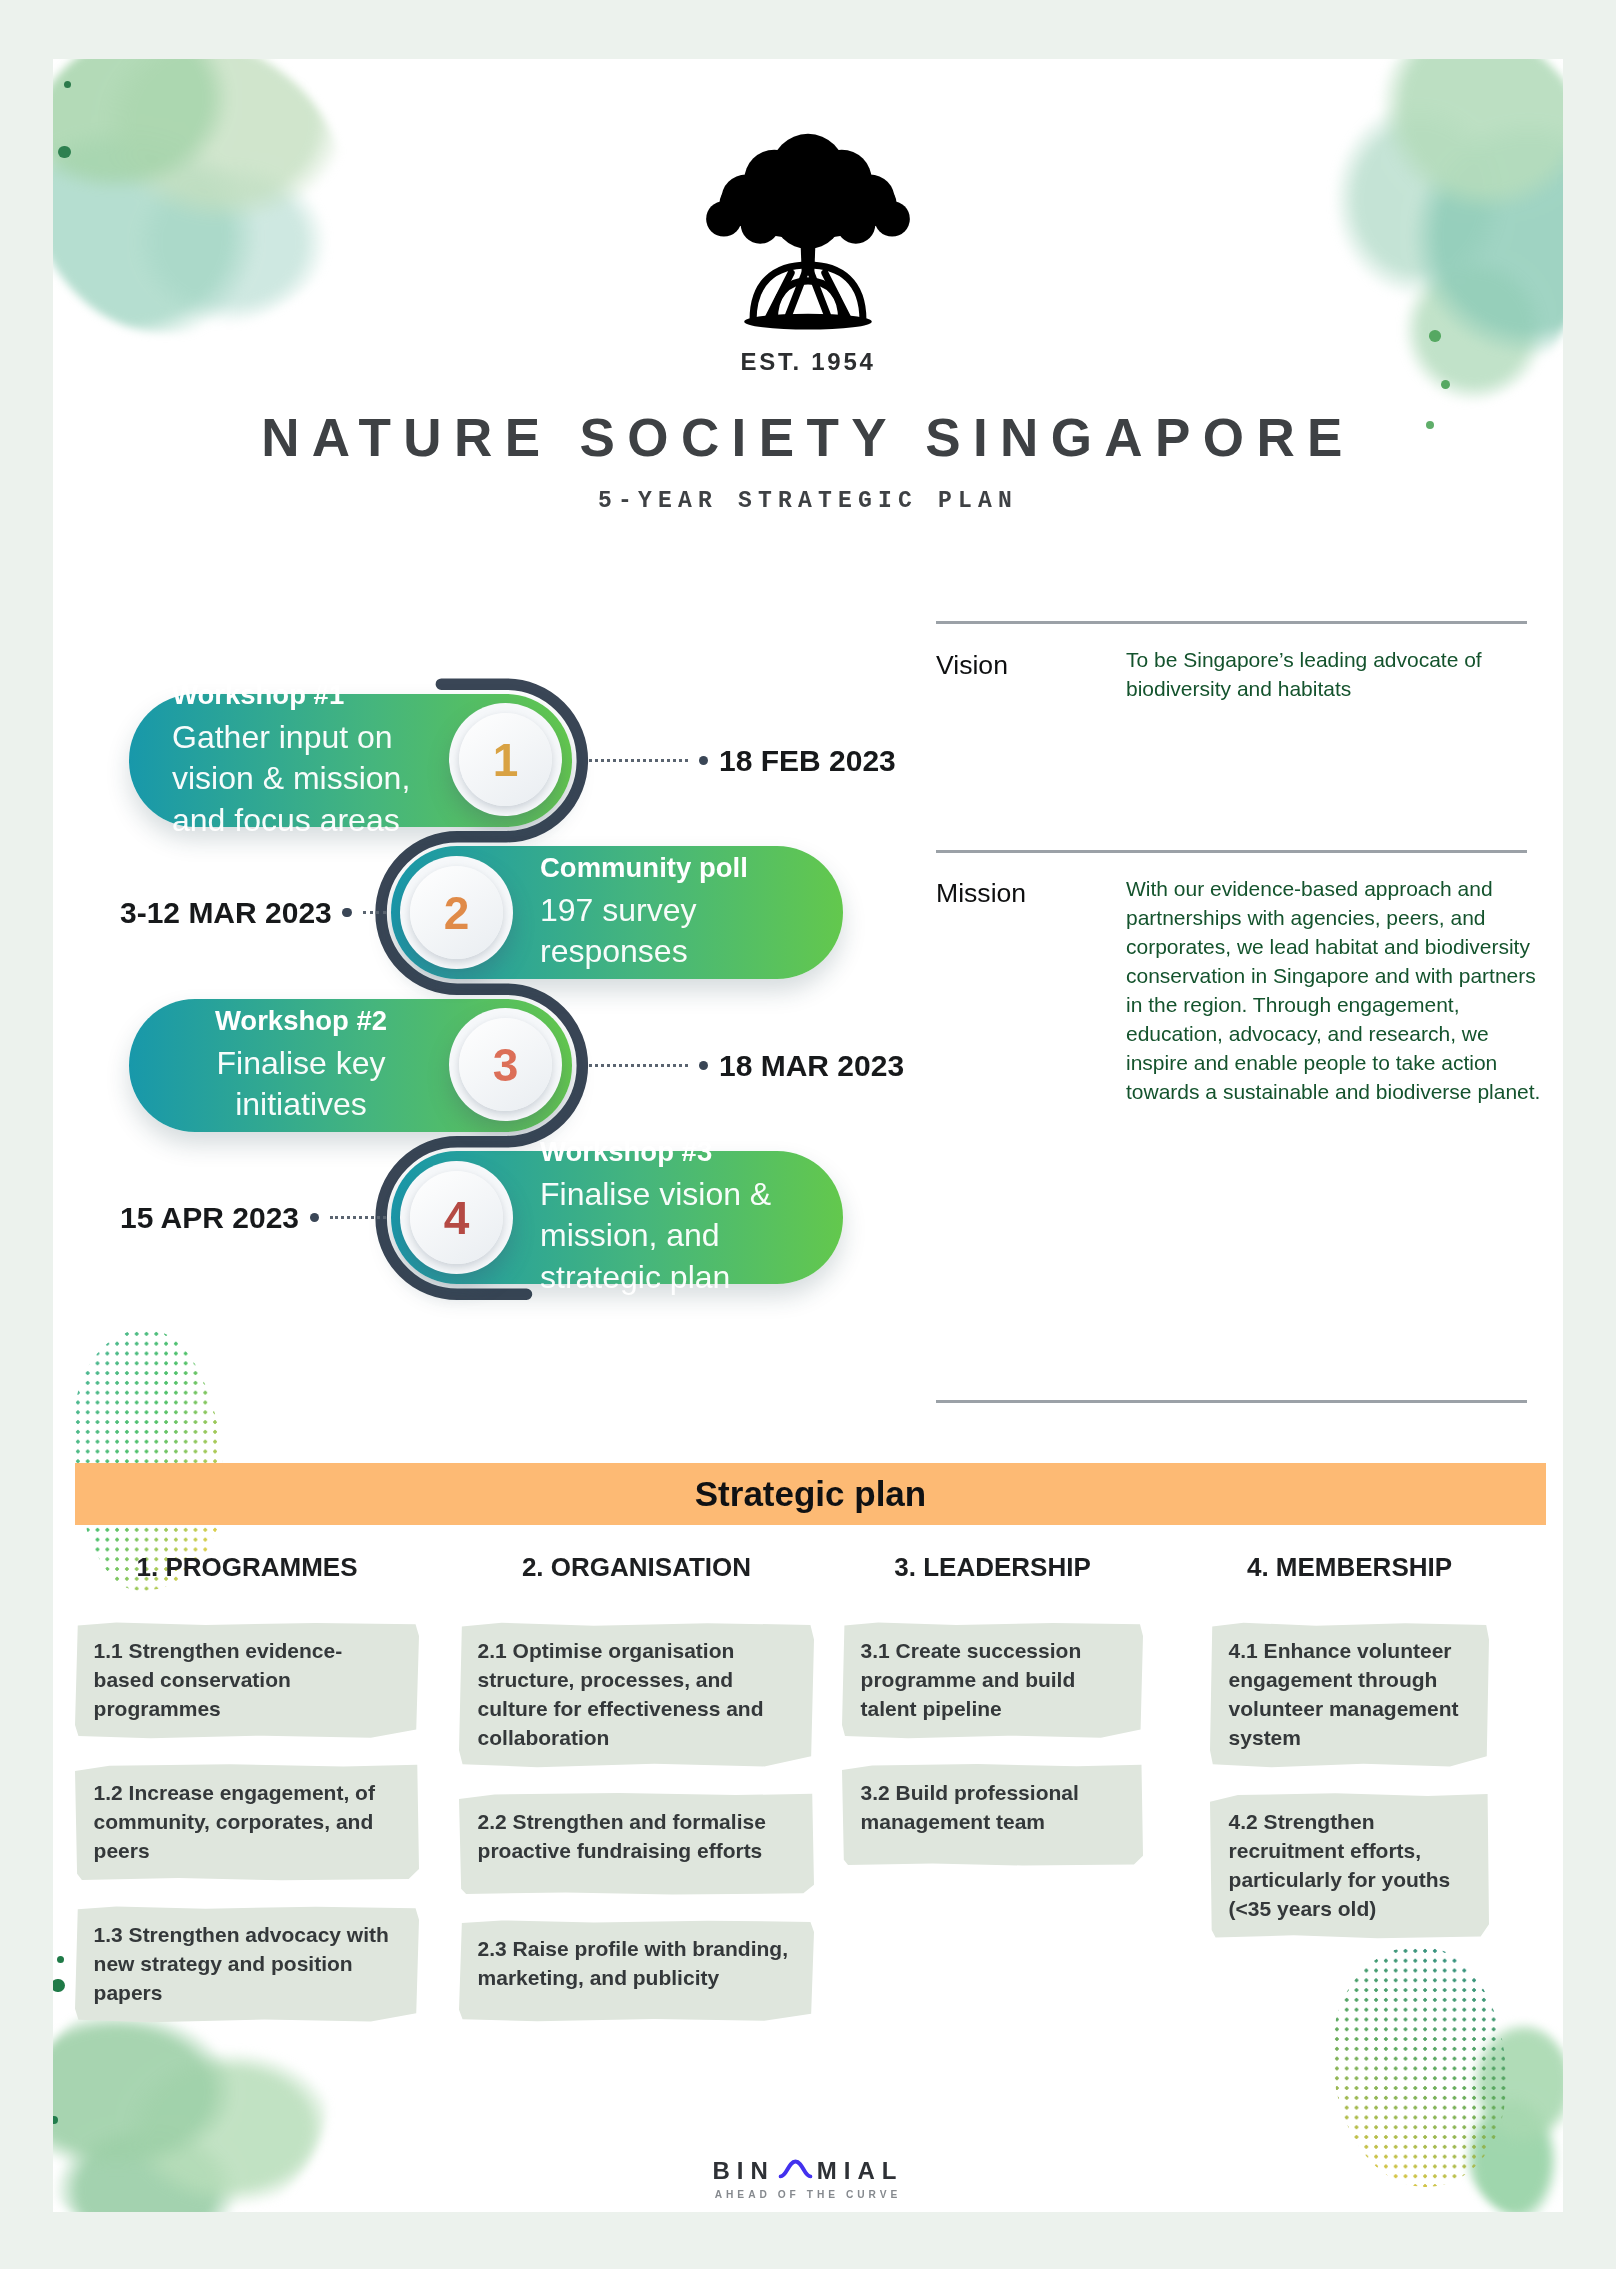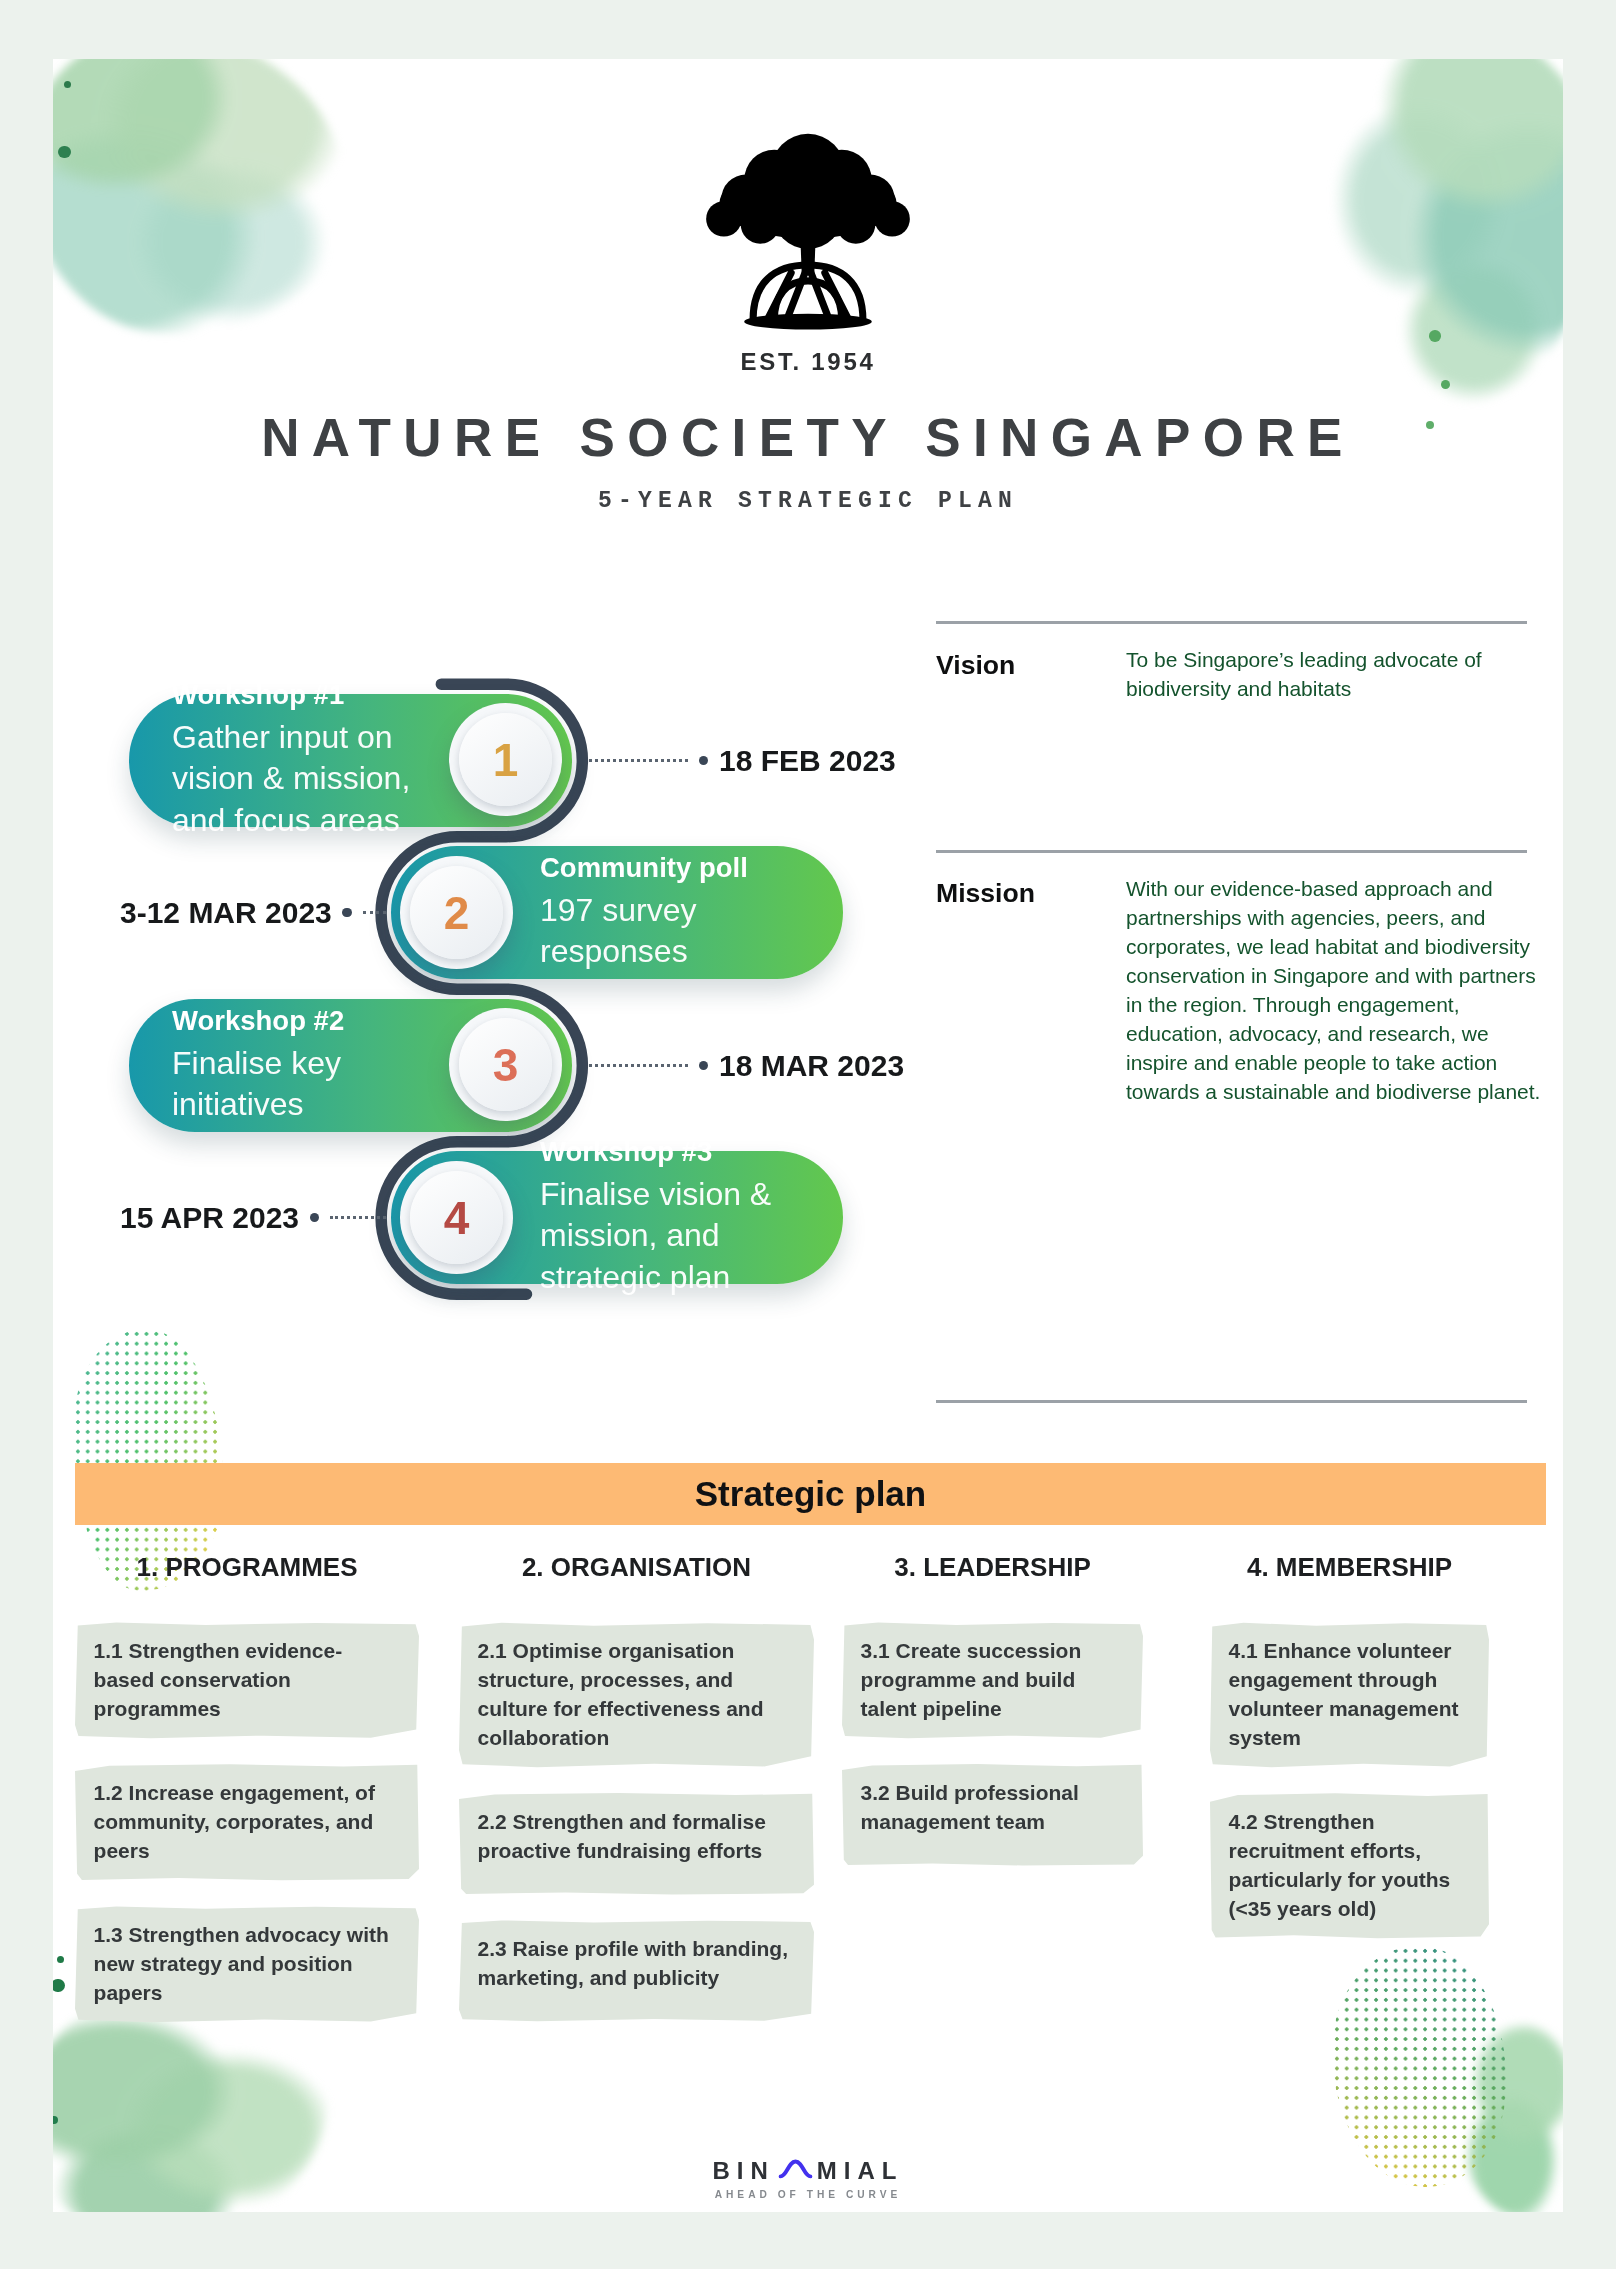--- a/index.html
+++ b/index.html
@@ -59,21 +59,21 @@
   
   .snake{position:absolute;left:0;top:0;z-index:1;}
   .pill{position:absolute;height:133px;border-radius:66px;z-index:2;
         background:linear-gradient(90deg,#1898aa 0%,#45b57d 55%,#63c84d 100%);
         box-shadow:0 12.4px 23px rgba(30,60,70,.18);display:flex;align-items:center;}
   .pill-text{color:#ffffff;}
   .pill-title{font-size:27.5px;font-weight:bold;}
   .pill-desc{font-size:32px;line-height:1.3;margin-top:5.3px;color:rgba(255,255,255,.96);}
   .pill-p1{left:76px;top:635px;width:443px;}
   .pill-p2{left:338px;top:787px;width:452px;}
-  .pill-p3{left:76px;top:940px;width:443px;}
+  .pill-p3{left:76px;top:940px;width:443px;text-align:center;}
   .pill-p4{left:338px;top:1092px;width:452px;}
   .pad-left .pill-text{padding:0 142px 0 43px;}
   .pad-right .pill-text{padding:0 35px 0 149px;}
   .tl-circle{position:absolute;width:113px;height:113px;margin:-57px 0 0 -57px;border-radius:50%;
         background:#f6f8fa;box-shadow:0 12.4px 21px rgba(70,90,110,.30);z-index:3;
         display:flex;align-items:center;justify-content:center;}
   .tl-circle::before{content:"";position:absolute;inset:9.8px;border-radius:50%;
         background:linear-gradient(145deg,#ffffff,#e9edf1);
         box-shadow:0 3.5px 8.9px rgba(120,135,150,.35);}
   .tl-num{position:relative;font-size:46px;font-weight:bold;z-index:1;}
@@ -82,21 +82,21 @@
   .date-right{left:536px;width:381px;}
   .date-left{left:67px;width:266px;}
   .dotline{border-top:3.5px dotted #5a6470;height:0;}
   .date-right .dotline{flex:0 0 99px;}
   .date-left .dotline{flex:1;}
   .enddot{flex:0 0 9.8px;width:9.8px;height:9.8px;border-radius:50%;background:#3a4656;}
   .date-label{font-size:30px;font-weight:600;color:#17191b;white-space:nowrap;}
 
   
   .vm-sep{position:absolute;left:883px;width:591px;height:2.7px;background:#9ba1a7;}
-  .vm-label{position:absolute;left:883px;font-size:26.6px;font-weight:bold;color:#0e0f10;}
+  .vm-label{position:absolute;left:883px;font-size:26.6px;font-weight:normal;color:#0e0f10;}
   .vm-text{position:absolute;left:1073px;width:424px;font-size:21px;line-height:1.38;color:#14532d;}
 
   
   .banner{position:absolute;left:22px;top:1404px;width:1471px;height:62px;background:#fdba74;
         display:flex;align-items:center;justify-content:center;z-index:2;}
   .banner-label{font-size:35px;font-weight:bold;color:#101113;}
   .sp-col{position:absolute;top:1493px;display:flex;flex-direction:column;z-index:2;}
   .col-1{left:22px;width:344px;} .col-2{left:406px;width:355px;}
   .col-3{left:789px;width:301px;} .col-4{left:1157px;width:279px;}
   .sp-header{text-align:center;font-size:26px;font-weight:bold;color:#1d1f21;margin-bottom:39px;}

